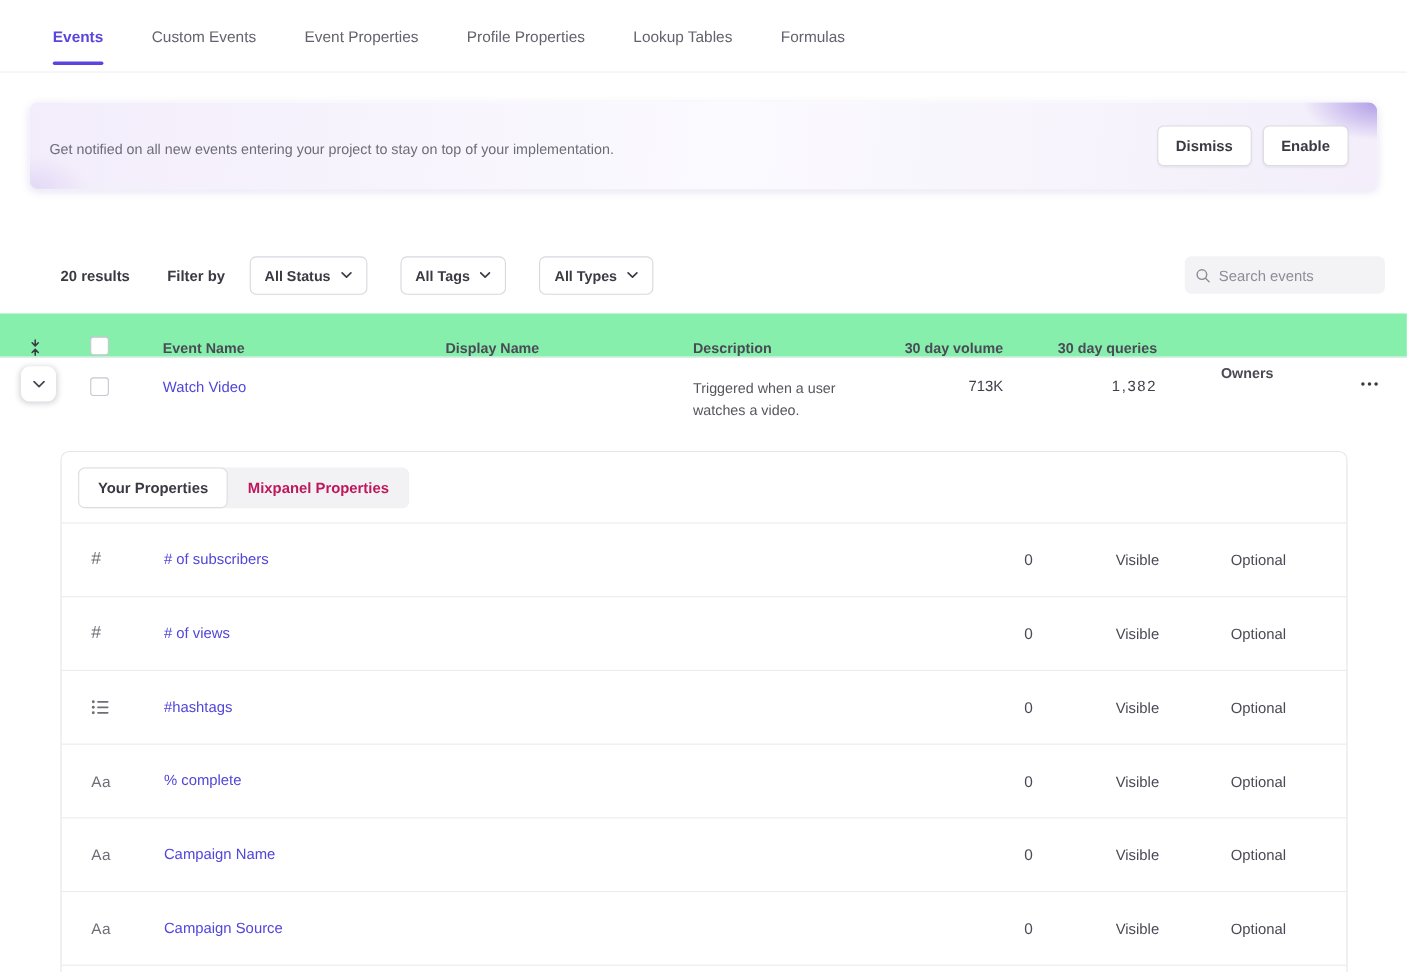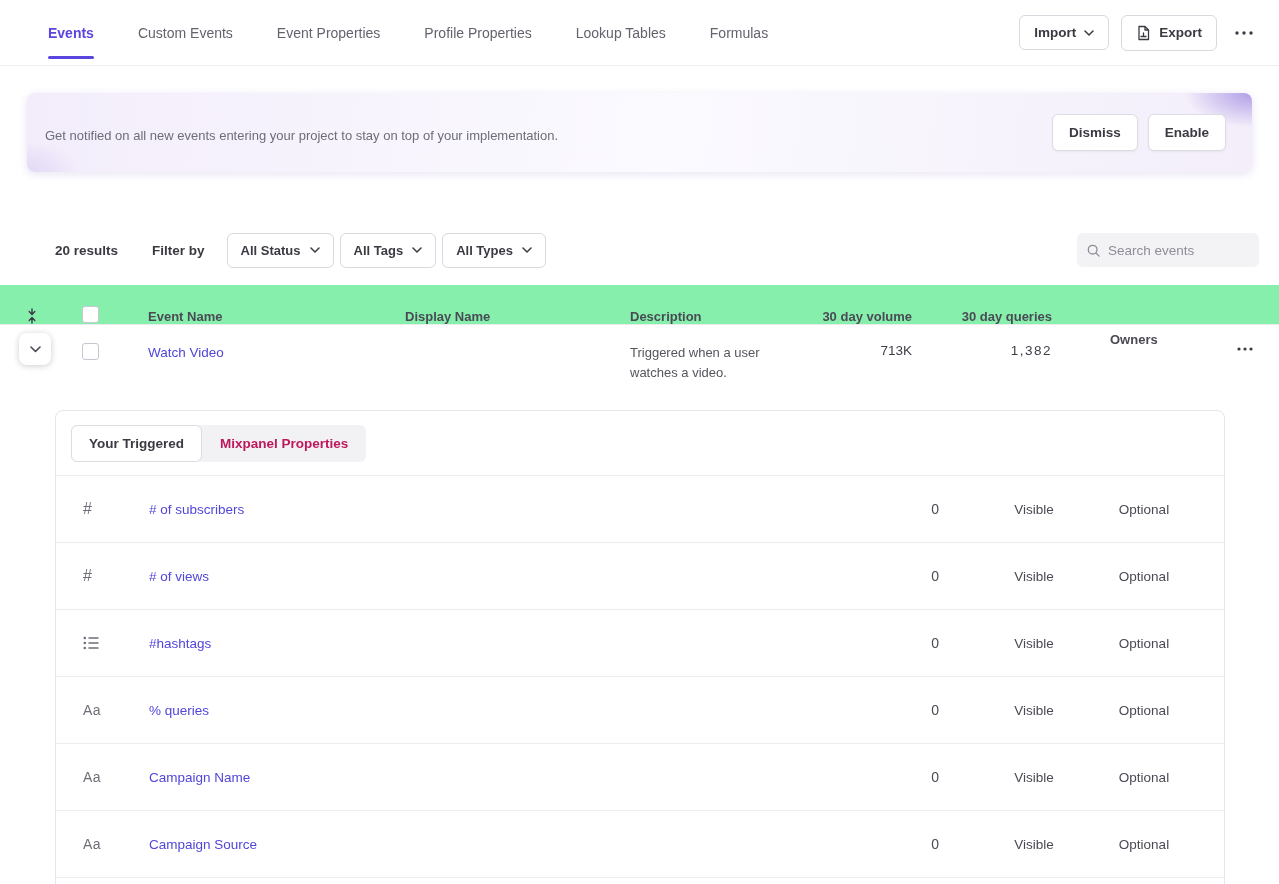--- a/index.html
+++ b/index.html
@@ -36,21 +36,21 @@
   .banner-btn { background:#fff; border:1px solid #dcdce2; border-radius:6px;
     padding:10px 16px; font-size:13.5px; font-weight:600; color:#3a3a43;
     box-shadow:0 1px 2px rgba(0,0,0,.05); }
 
   
   .filterbar { display:flex; align-items:center; margin:60px 20px 0 55px; height:36px; }
   .results-count { font-size:13.5px; font-weight:700; margin-right:34px; }
   .filter-by { font-size:13.5px; font-weight:600; margin-right:22px; }
   .dropdown-btn { display:inline-flex; align-items:center; gap:9px; border:1px solid #d8d8df;
     border-radius:6px; background:#fff; padding:9px 13px; font-size:13px;
-    font-weight:600; color:#3a3a43; margin-right:6px; }
+    font-weight:600; color:#3a3a43; margin-right:30px; }
   .search { margin-left:auto; width:182px; height:34px; background:#f3f3f6;
     border-radius:6px; display:flex; align-items:center; padding:0 10px; gap:8px; }
   .search input { border:none; background:transparent; outline:none; font-size:13.5px;
     color:#3a3a43; width:100%; font-family:inherit; }
   .search input::placeholder { color:#8d8d98; }
 
   
   .grid-cols { display:grid;
     grid-template-columns:64px 84px 257px 225px 190px 100px 140px 150px 1fr; }
   .thead { margin-top:17px; height:40px; align-items:center; background:#86efac;
@@ -96,43 +96,20 @@
 
 <header class="topnav">
   <nav class="tabs">
     <a class="tab active">Events</a>
     <a class="tab">Custom Events</a>
     <a class="tab">Event Properties</a>
     <a class="tab">Profile Properties</a>
     <a class="tab">Lookup Tables</a>
     <a class="tab">Formulas</a>
   </nav>
-  <div class="nav-actions">
-    <button class="btn">
-      <span>Import</span>
-      <svg width="10" height="6" viewBox="0 0 10 6">
-          <path d="M1 1l4 4 4-4" stroke="#3a3a43" stroke-width="1.5" fill="none" stroke-linecap="round" stroke-linejoin="round"></path>
-        </svg>
-    </button>
-    <button class="btn">
-      <svg width="15" height="16" viewBox="0 0 15 16" fill="none" stroke="#3a3a43" stroke-width="1.3">
-          <path d="M3 1.5h6l3.5 3.5v9.5H3z" stroke-linejoin="round"></path>
-          <path d="M9 1.5V5h3.5" stroke-linejoin="round"></path>
-          <path d="M5 11.5h5M7.5 8v3" stroke-linecap="round"></path>
-        </svg>
-      <span>Export</span>
-    </button>
-    <button class="icon-btn">
-      <svg width="18" height="4" viewBox="0 0 18 4">
-          <circle cx="2" cy="2" r="1.7" fill="#3a3a43"></circle>
-          <circle cx="9" cy="2" r="1.7" fill="#3a3a43"></circle>
-          <circle cx="16" cy="2" r="1.7" fill="#3a3a43"></circle>
-        </svg>
-    </button>
-  </div>
 </header>
 
 <section class="banner">
   <div>
     <div class="banner-desc">Get notified on all new events entering your project to stay on top of your implementation.</div>
   </div>
   <div class="banner-actions">
     <button class="banner-btn">Dismiss</button>
     <button class="banner-btn">Enable</button>
   </div>
@@ -209,21 +186,21 @@
           <circle cx="8" cy="2" r="1.6" fill="#3a3a43"></circle>
           <circle cx="14" cy="2" r="1.6" fill="#3a3a43"></circle>
         </svg>
     </button>
   </div>
 </div>
 
 <section class="panel">
   <div class="panel-tabs">
     <div class="segment-group">
-      <button class="segment active">Your Triggered</button>
+      <button class="segment active">Your Properties</button>
       <button class="segment">Mixpanel Properties</button>
     </div>
   </div>
 
   <div class="prop-row">
     <div class="prop-icon">
         <span class="glyph-num">#</span>
       </div>
     <div><a class="prop-name" href="#"># of subscribers</a></div>
     <div class="prop-value">0</div>
@@ -256,21 +233,21 @@
     <div class="prop-value">0</div>
     <div class="prop-opt">Visible</div>
     <div class="prop-opt">Optional</div>
     <div></div>
   </div>
 
   <div class="prop-row">
     <div class="prop-icon">
         <span class="glyph-text">Aa</span>
       </div>
-    <div><a class="prop-name" href="#">% queries</a></div>
+    <div><a class="prop-name" href="#">% complete</a></div>
     <div class="prop-value">0</div>
     <div class="prop-opt">Visible</div>
     <div class="prop-opt">Optional</div>
     <div></div>
   </div>
 
   <div class="prop-row">
     <div class="prop-icon">
         <span class="glyph-text">Aa</span>
       </div>

